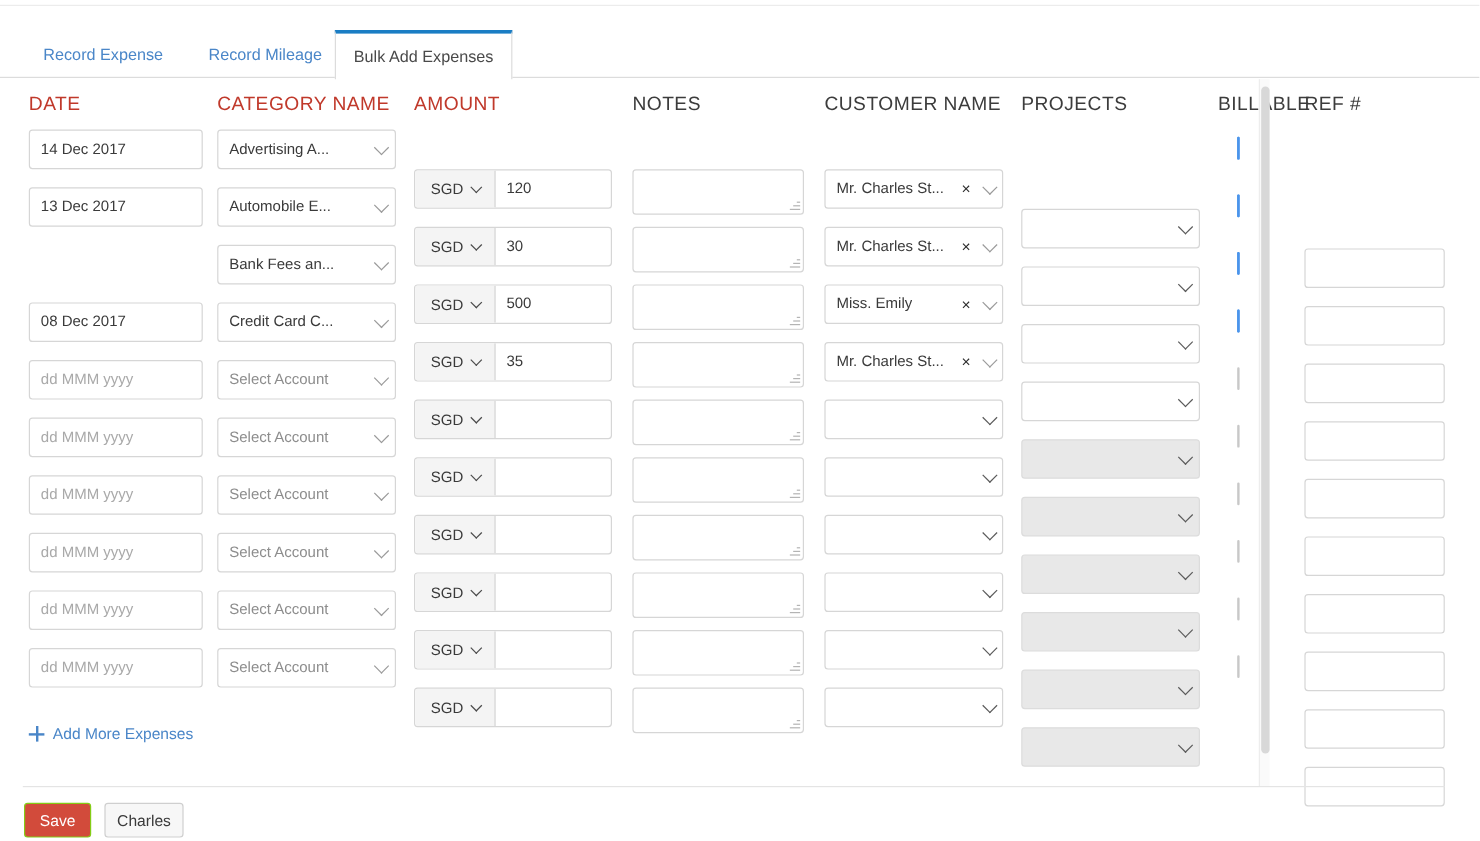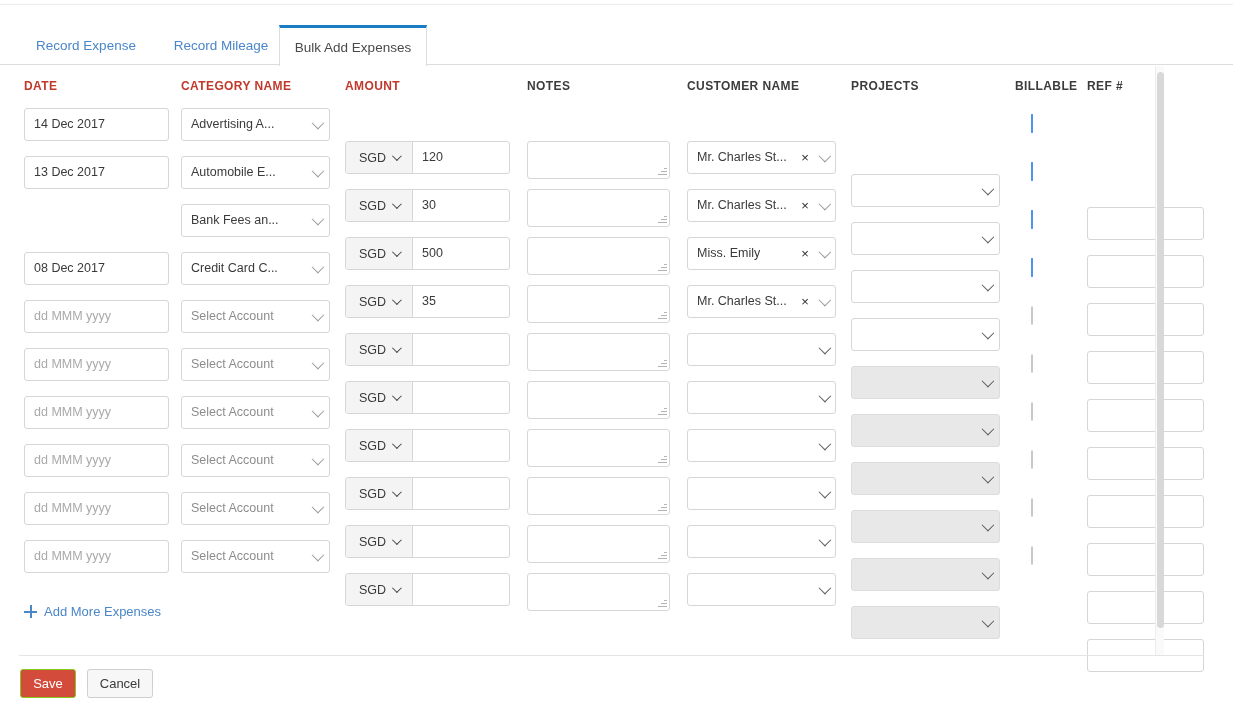--- a/index.html
+++ b/index.html
@@ -4,21 +4,21 @@
 <title>Bulk Add Expenses</title>
 <style>
   * { box-sizing: border-box; }
   html, body {
     margin: 0; padding: 0;
     width: 1233px; height: 701px;
     background: #ffffff;
     font-family: "Liberation Sans", sans-serif;
     overflow: hidden;
   }
-  .page { position: relative; width: 1164px; height: 701px; background:#fff; }
+  .page { position: relative; width: 1058px; height: 701px; background:#fff; }
 
   
   .top-rule {
     position:absolute; left:0; top:4px; width:1233px; height:1px;
     background:#ececec;
   }
 
   
   .tabbar {
     position:absolute; left:0; top:25px; width:1233px; height:40px;
@@ -45,21 +45,21 @@
     z-index:3;
     height:41px;
   }
 
   
   .grid-wrap {
     position:absolute; left:0; top:66px; width:1233px; height:589px;
   }
   .col-head {
     position:absolute; top:13px;
-    font-size:12px; font-weight:bold; letter-spacing:.4px;
+    font-size:16px; font-weight:normal; letter-spacing:.4px;
     color:#3c3c3c; white-space:nowrap;
   }
   .col-head.req { color:#c0392b; }
 
   .row { position:absolute; left:0; width:1210px; height:48px; }
 
   
   .fld {
     position:absolute;
     border:1px solid #d6d6d6; border-radius:3px;
@@ -553,16 +553,16 @@
   <div class="addmore">
     <span class="plus"></span>
     <span>Add More Expenses</span>
   </div>
 
   <div class="foot-rule"></div>
   <div class="btn btn-save">
     <span>Save</span>
   </div>
   <div class="btn btn-cancel">
-    <span>Cancel</span>
+    <span>Charles</span>
   </div>
 
 </div>
 
 </body></html>

